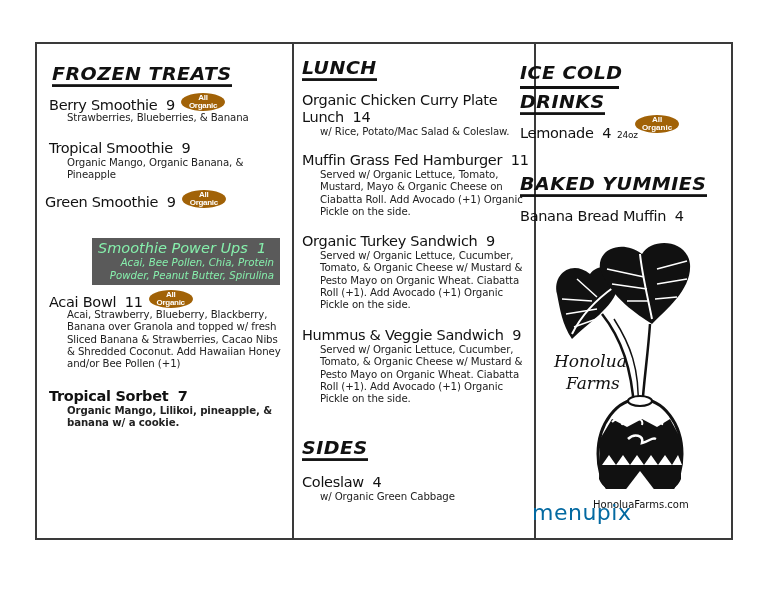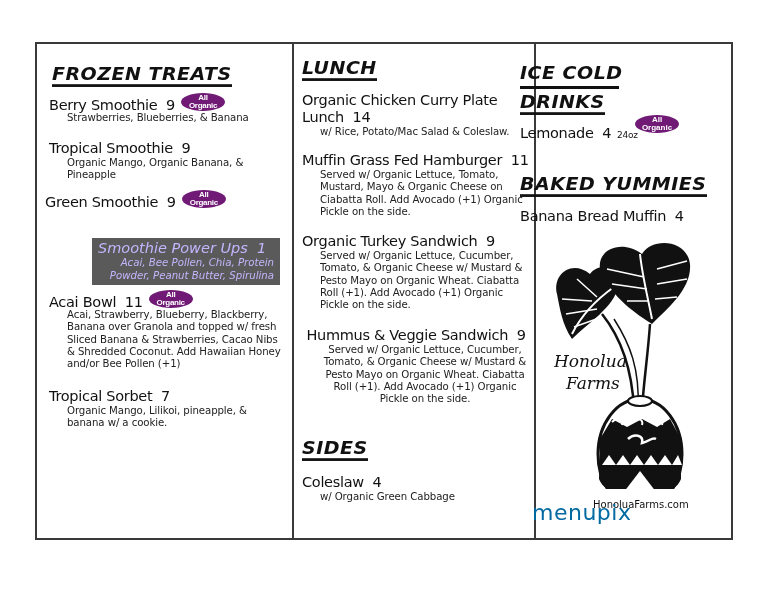--- a/index.html
+++ b/index.html
@@ -33,33 +33,33 @@
     .item-name {
       font-size: 14.5px; line-height: 17px; white-space: nowrap;
       letter-spacing: -0.3px;
     }
     .item-desc {
       font-size: 10.2px; line-height: 12.3px; color: #222;
       padding-left: 18px; letter-spacing: -0.1px;
     }
     .badge {
       display: inline-block; vertical-align: middle;
-      background: #701a75; color: #fff;
+      background: #a16207; color: #fff;
       border-radius: 50%;
       width: 44px; height: 18px;
       font-size: 8px; line-height: 8px; text-align: center;
       font-family: "Liberation Sans", sans-serif; font-weight: bold;
       padding-top: 1px; box-sizing: border-box;
       margin-left: 6px; position: relative; top: -4px;
     }
     .badge span { display: block; }
     .powerups {
       position: absolute; left: 55px; top: 194px;
       width: 188px; height: 47px;
-      background: #5a5a5a; color: #c4b5fd;
+      background: #5a5a5a; color: #86efac;
       font-style: italic; box-sizing: border-box;
       padding: 2px 6px 0 6px;
     }
     .powerups .pu-title { font-size: 14.5px; line-height: 17px; white-space: nowrap; }
     .powerups .pu-desc { font-size: 10.2px; line-height: 12.5px; text-align: right; }
     .size-note { font-size: 9px; margin-left: 6px; }
     .logo { position: absolute; left: 44px; top: 195px; }
     .site { position: absolute; left: 85px; top: 455px; font-size: 10px; white-space: nowrap; }
     .watermark {
       position: absolute; left: 532px; top: 500px;
@@ -92,21 +92,21 @@
     <div class="powerups">
       <div class="pu-title"><span>Smoothie Power Ups</span>&nbsp; <span>1</span></div>
       <div class="pu-desc">Acai, Bee Pollen, Chia, Protein Powder, Peanut Butter, Spirulina</div>
     </div>
 
     <div class="item" style="left:12px; top:250px; width:238px;">
       <div class="item-name"><span>Acai Bowl</span>&nbsp; <span>11</span><span class="badge"><span>All</span><span>Organic</span></span></div>
       <div class="item-desc" style="margin-top:-3px;">Acai, Strawberry, Blueberry, Blackberry, Banana over Granola and topped w/ fresh Sliced Banana &amp; Strawberries, Cacao Nibs &amp; Shredded Coconut.  Add Hawaiian Honey and/or Bee Pollen (+1)</div>
     </div>
 
-    <div class="item" style="left:12px; top:344px; width:238px;">
+    <div class="item" style="left:12px; top:344px; width:238px;font-weight:bold;">
       <div class="item-name"><span>Tropical Sorbet</span>&nbsp; <span>7</span></div>
       <div class="item-desc">Organic Mango, Lilikoi, pineapple, &amp; banana w/ a cookie.</div>
     </div>
   </div>
 
   <div class="panel p2">
     <div class="section-title" style="left:8px; top:12px;">Lunch</div>
 
     <div class="item" style="left:8px; top:48px; width:228px;">
       <div class="item-name">Organic Chicken Curry Plate</div>
@@ -117,21 +117,21 @@
     <div class="item" style="left:8px; top:108px; width:228px;">
       <div class="item-name"><span>Muffin Grass Fed Hamburger</span>&nbsp; <span>11</span></div>
       <div class="item-desc">Served w/ Organic Lettuce, Tomato, Mustard, Mayo &amp; Organic Cheese on Ciabatta Roll.  Add Avocado (+1) Organic Pickle on the side.</div>
     </div>
 
     <div class="item" style="left:8px; top:189px; width:228px;">
       <div class="item-name"><span>Organic Turkey Sandwich</span>&nbsp; <span>9</span></div>
       <div class="item-desc">Served w/ Organic Lettuce, Cucumber, Tomato, &amp; Organic Cheese w/ Mustard &amp; Pesto Mayo on Organic Wheat. Ciabatta Roll (+1).  Add Avocado (+1) Organic Pickle on the side.</div>
     </div>
 
-    <div class="item" style="left:8px; top:283px; width:228px;text-align:center;">
+    <div class="item" style="left:8px; top:283px; width:228px;">
       <div class="item-name"><span>Hummus &amp; Veggie Sandwich</span>&nbsp; <span>9</span></div>
       <div class="item-desc">Served w/ Organic Lettuce, Cucumber, Tomato, &amp; Organic Cheese w/ Mustard &amp; Pesto Mayo on Organic Wheat. Ciabatta Roll (+1).  Add Avocado (+1) Organic Pickle on the side.</div>
     </div>
 
     <div class="section-title" style="left:8px; top:392px;">Sides</div>
 
     <div class="item" style="left:8px; top:430px;">
       <div class="item-name"><span>Coleslaw</span>&nbsp; <span>4</span></div>
       <div class="item-desc">w/ Organic Green Cabbage</div>
     </div>

